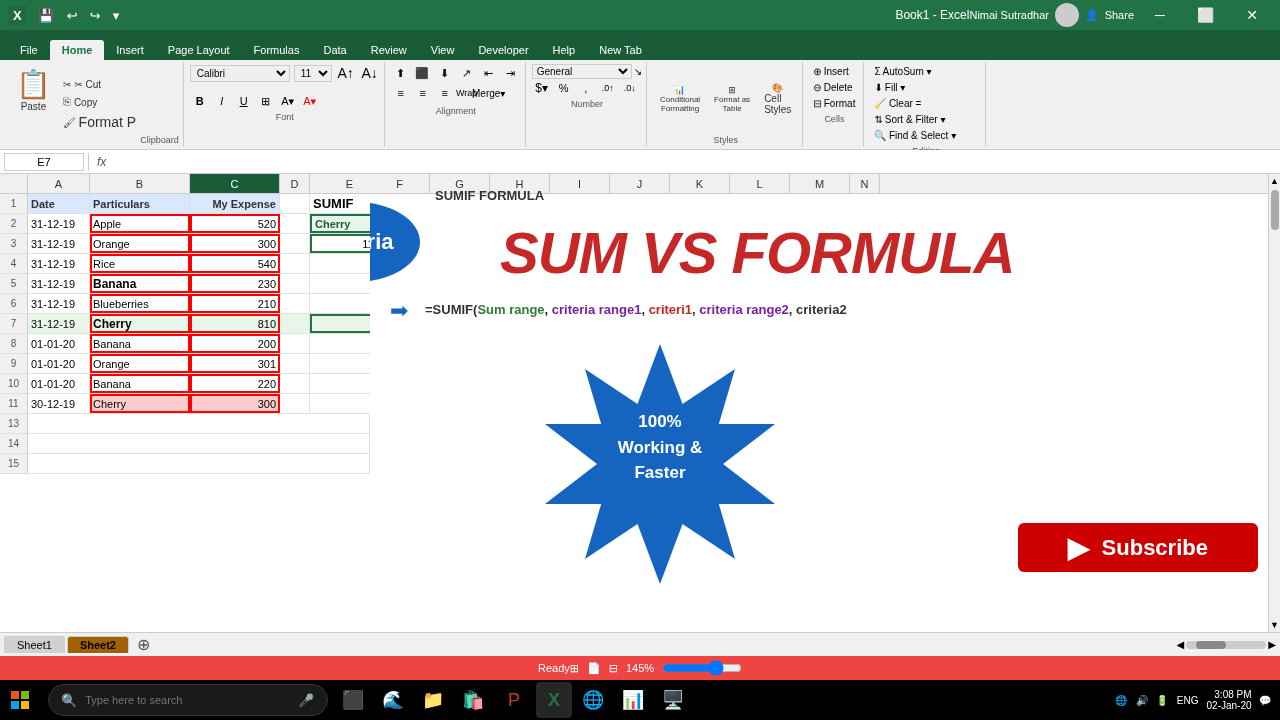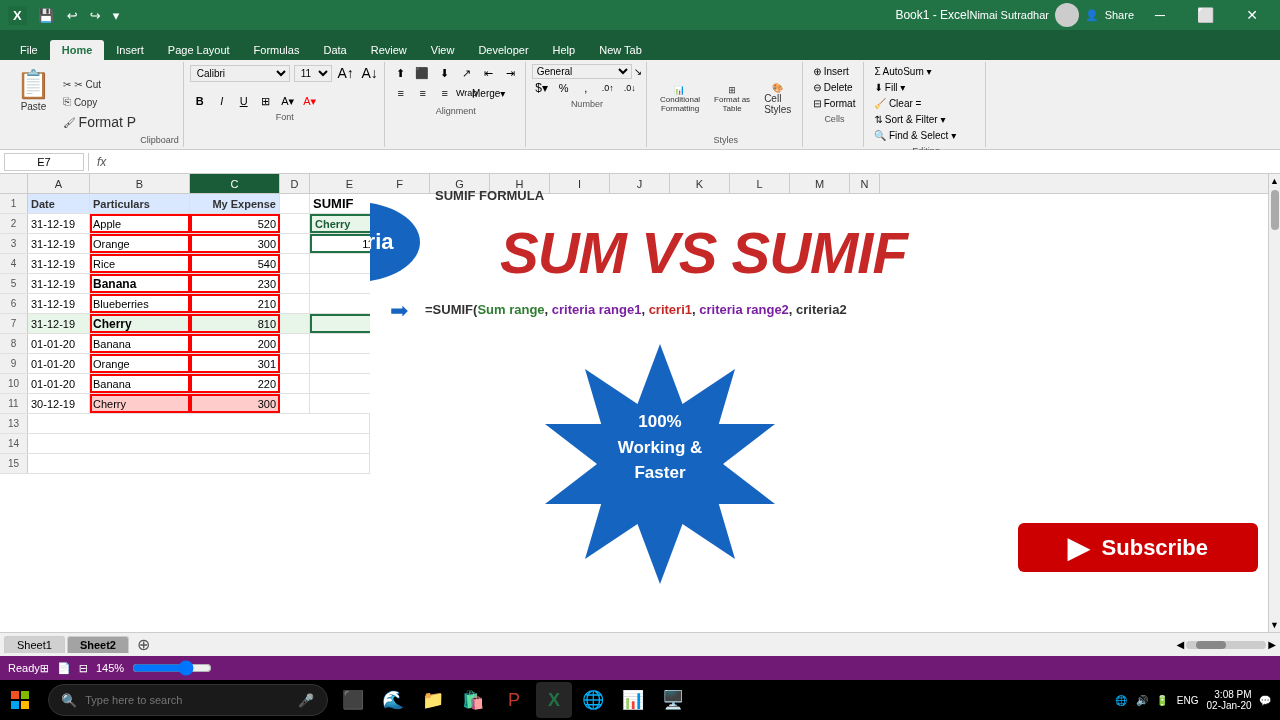--- a/index.html
+++ b/index.html
@@ -177,31 +177,31 @@
     }
     .sheet-tab {
       padding: 2px 12px;
       font-size: 11px;
       border: 1px solid #ccc;
       border-bottom: none;
       background: #d0d0d0;
       cursor: pointer;
       border-radius: 3px 3px 0 0;
     }
-    .sheet-tab.active { background: #a3a3a3; font-weight: bold; }
+    .sheet-tab.active { background: #a16207; font-weight: bold; }
     .add-sheet { font-size: 16px; cursor: pointer; color: #555; padding: 0 6px; }
 
     
     #status-bar {
       height: 24px;
-      background: #701a75;
+      background: #ef4444;
       color: white;
       display: flex;
       align-items: center;
-      justify-content: flex-start;
+      justify-content: center;
       padding: 0 8px;
       font-size: 11px;
     }
     #status-bar .status-right { display: flex; align-items: center; gap: 8px; }
 
     
     #taskbar {
       height: 40px;
       background: #000000;
       display: flex;
@@ -610,21 +610,21 @@
         <span>Criteria</span>
       </div>
 
       <div style="position:absolute;top:14px;left:65px;font-size:13px;font-weight:bold;color:#333;">
         <span>SUMIF</span>
         <span>  </span>
         <span>FORMULA</span>
       </div>
 
       <div style="position:absolute;top:45px;left:130px;font-size:58px;font-weight:900;color:#c62828;font-style:italic;white-space:nowrap;letter-spacing:-1px;">
-        <span>SUM VS SUMIF</span>
+        <span>SUM VS FORMULA</span>
       </div>
 
       <div style="position:absolute;top:128px;left:55px;font-size:13px;font-weight:bold;white-space:nowrap;">
         <span style="color:#333;">=SUMIF(</span><span style="color:#2e7d32;">Sum range</span><span style="color:#333;">, </span><span style="color:#7b1fa2;">criteria range1</span><span style="color:#333;">, </span><span style="color:#c62828;">criteri1</span><span style="color:#333;">, </span><span style="color:#7b1fa2;">criteria range2</span><span style="color:#333;">, criteria2</span>
       </div>
 
       <div style="position:absolute;top:124px;left:20px;font-size:22px;color:#1565c0;">➡</div>
 
       <div style="position:absolute;top:160px;left:160px;width:260px;height:260px;">
         <svg viewBox="0 0 260 260" width="260" height="260">

